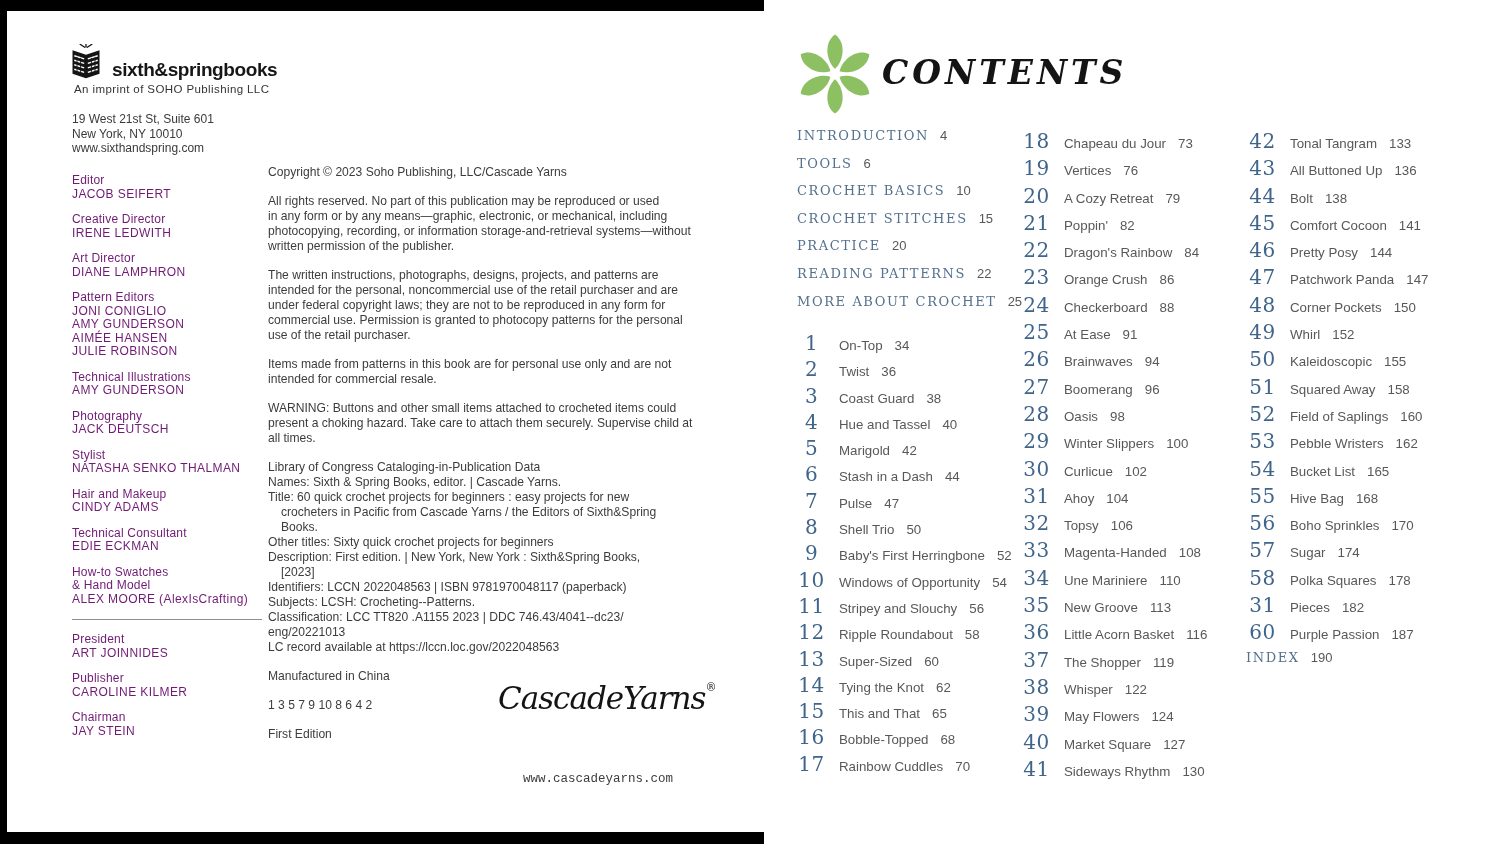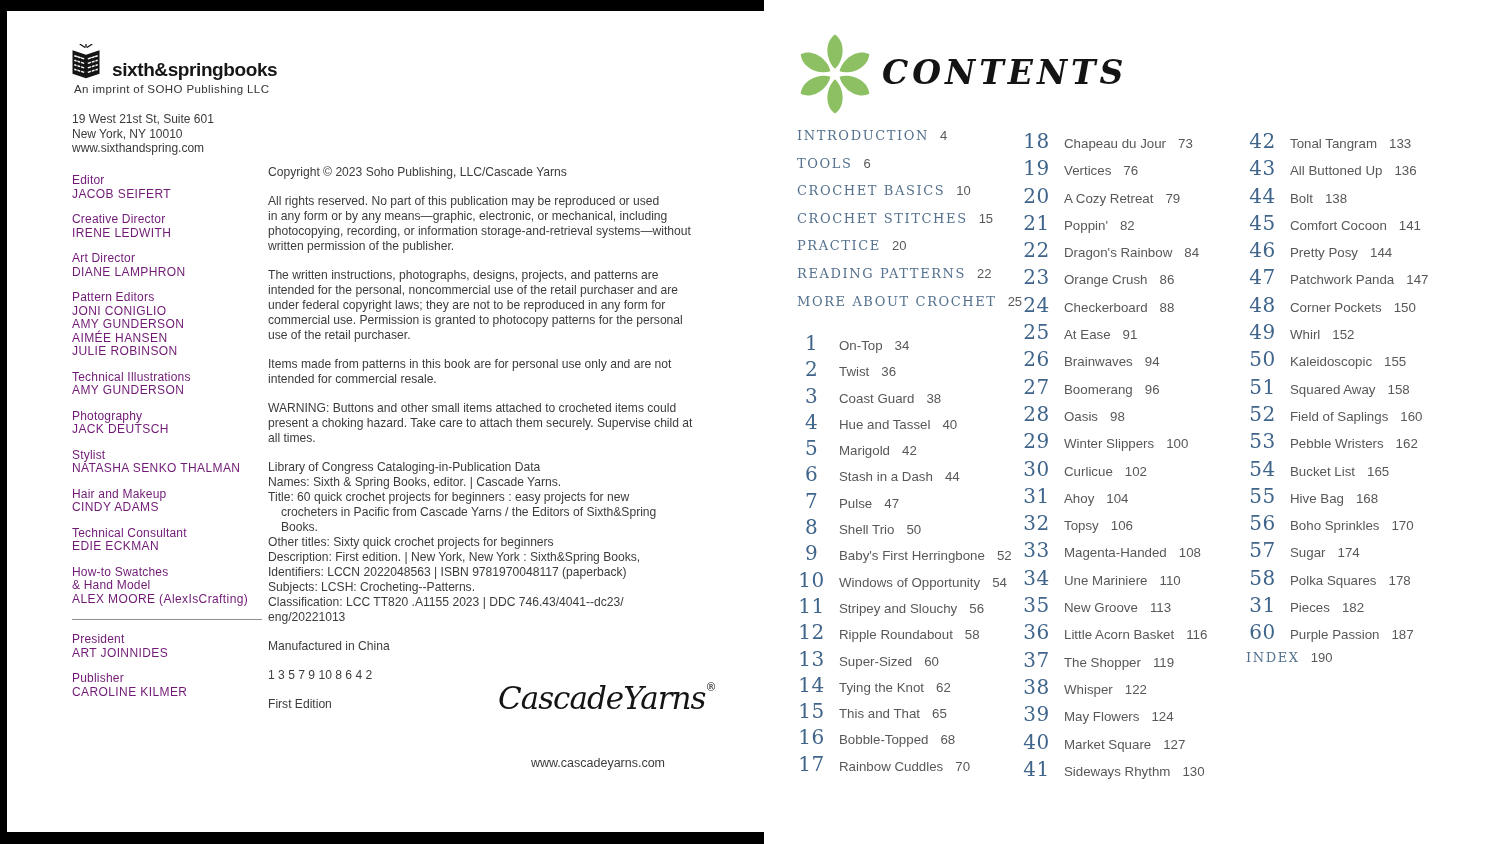--- a/index.html
+++ b/index.html
@@ -31,22 +31,22 @@
   .legal-para { white-space:pre; margin-top:14px; }
   .loc-list { margin-top:14px; }
   .loc-line { white-space:nowrap; line-height:15px; }
   .loc-line.indent { padding-left:13px; }
   .mfg-line, .printrun-line, .edition-line { margin-top:14px; white-space:pre; }
 
   .cascade-logo { position:absolute; left:498px; top:680px; width:200px; text-align:center;
                   font-family:"DejaVu Serif", serif; font-style:italic; font-size:31px;
                   color:#141414; letter-spacing:-1px; }
   .cascade-reg { font-size:11px; vertical-align:18px; letter-spacing:0; }
-  .cascade-url { position:absolute; left:498px; top:756px; width:200px; text-align:center;
-                 font-size:12.5px; color:#3c3c3e; }
+  .cascade-url { position:absolute; left:498px; top:772px; width:200px; text-align:center;
+                 font-size:12.5px; color:#3c3c3e;font-family:Liberation Mono, monospace; }
 
   
   .flower { position:absolute; left:791px; top:30px; }
   .contents-title { position:absolute; left:882px; top:53px; font-family:"DejaVu Serif", serif;
                     font-weight:700; font-size:33px; letter-spacing:4px; color:#141414;font-style:italic; }
 
   .sections-list { position:absolute; left:797px; top:128px; }
   .section-row { display:flex; align-items:baseline; height:27.6px; }
   .section-label { font-family:"DejaVu Serif", serif; font-size:13px; letter-spacing:1.6px; color:#54718e; }
   .section-page { font-family:"Liberation Sans", sans-serif; font-size:13px; color:#57585a; margin-left:11px; }
@@ -144,20 +144,24 @@
   <div class="credits-divider"></div>
   <div id="officers-list">
       <div class="credit-group">
         <div class="credit-role">President</div>
         <div class="credit-name">ART JOINNIDES</div>
       </div>
       <div class="credit-group">
         <div class="credit-role">Publisher</div>
         <div class="credit-name">CAROLINE KILMER</div>
       </div>
+      <div class="credit-group">
+        <div class="credit-role">Chairman</div>
+        <div class="credit-name">JAY STEIN</div>
+      </div>
     </div>
 </div>
 
 <div class="mid-col">
   <div class="legal-copyright">Copyright © 2023 Soho Publishing, LLC/Cascade Yarns</div>
   <div id="legal-paras">
       <p class="legal-para">All rights reserved. No part of this publication may be reproduced or used
 in any form or by any means—graphic, electronic, or mechanical, including
 photocopying, recording, or information storage-and-retrieval systems—without
 written permission of the publisher.</p>
@@ -173,24 +177,26 @@
 all times.</p>
     </div>
   <div id="loc-list" class="loc-list">
       <div class="loc-line">Library of Congress Cataloging-in-Publication Data</div>
       <div class="loc-line">Names: Sixth &amp; Spring Books, editor. | Cascade Yarns.</div>
       <div class="loc-line">Title: 60 quick crochet projects for beginners : easy projects for new</div>
       <div class="loc-line indent">crocheters in Pacific from Cascade Yarns / the Editors of Sixth&amp;Spring</div>
       <div class="loc-line indent">Books.</div>
       <div class="loc-line">Other titles: Sixty quick crochet projects for beginners</div>
       <div class="loc-line">Description: First edition. | New York, New York : Sixth&amp;Spring Books,</div>
+      <div class="loc-line indent">[2023]</div>
       <div class="loc-line">Identifiers: LCCN 2022048563 | ISBN 9781970048117 (paperback)</div>
       <div class="loc-line">Subjects: LCSH: Crocheting--Patterns.</div>
       <div class="loc-line">Classification: LCC TT820 .A1155 2023 | DDC 746.43/4041--dc23/</div>
       <div class="loc-line">eng/20221013</div>
+      <div class="loc-line">LC record available at https://lccn.loc.gov/2022048563</div>
     </div>
   <div class="mfg-line">Manufactured in China</div>
   <div class="printrun-line">1 3 5 7 9 10 8 6 4 2</div>
   <div class="edition-line">First Edition</div>
 </div>
 
 <div class="cascade-logo"><span>CascadeYarns</span><span class="cascade-reg">®</span></div>
 <div class="cascade-url">www.cascadeyarns.com</div>
 
 <div class="flower">

